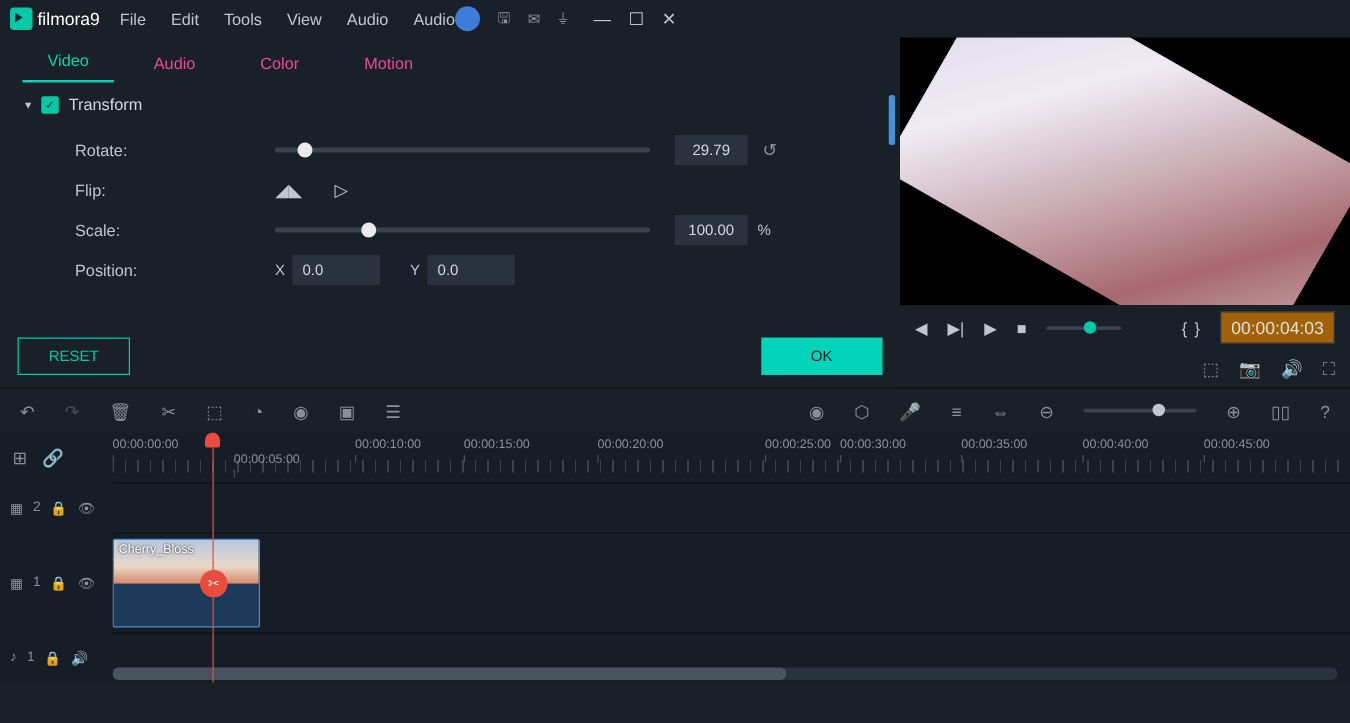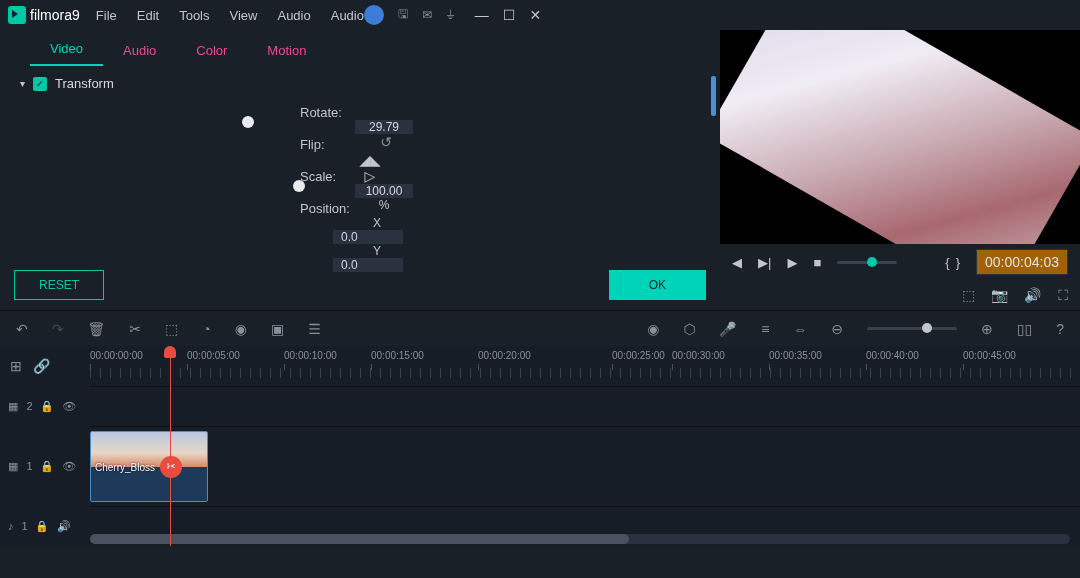--- a/index.html
+++ b/index.html
@@ -11,31 +11,31 @@
 .menu { display: flex; gap: 20px; }
 .menu-item { cursor: pointer; font-size: 13px; }
 .title-center { flex: 1; text-align: center; font-size: 13px; }
 .title-icons { display: flex; gap: 14px; align-items: center; }
 .title-icons span, .title-icons svg { cursor: pointer; color: #8a909a; }
 .win-controls { display: flex; gap: 14px; margin-left: 20px; font-size: 14px; }
 .avatar { width: 20px; height: 20px; border-radius: 50%; background: #3b7dd8; }
 
 .main-row { display: flex; height: 280px; }
 .panel-left { width: 720px; display: flex; flex-direction: column; }
-.tabs { display: flex; gap: 0; padding-left: 30px; height: 36px; align-items: flex-end; }
+.tabs { display: flex; gap: 12px; padding-left: 18px; height: 36px; align-items: flex-end; }
 .tab { padding: 8px 20px; cursor: pointer; font-size: 13px; color: #ec4899; }
 .tab.active { color: #00d4b8; border-bottom: 2px solid #00d4b8; }
 
 .props { padding: 10px 20px; flex: 1; position: relative; }
 .section-header { display: flex; align-items: center; gap: 8px; margin-bottom: 14px; }
 .chev { font-size: 10px; }
 .checkbox { width: 14px; height: 14px; background: #00c9a7; border-radius: 2px; display: flex; align-items: center; justify-content: center; color: #1a2028; font-size: 10px; }
 .section-title { font-size: 13px; color: #d4d8e0; text-align: right; }
 
-.prop-row { display: flex; align-items: center; height: 30px; margin-bottom: 2px; padding-left: 40px; flex-direction: column; }
+.prop-row { display: flex; align-items: center; height: 30px; margin-bottom: 2px; padding-left: 40px; }
 .prop-label { width: 160px; font-size: 13px; }
 .slider { position: relative; width: 300px; height: 4px; background: #3a4250; border-radius: 2px; margin-right: 12px; }
 .slider-thumb { position: absolute; width: 12px; height: 12px; background: #e8eaed; border-radius: 50%; top: -4px; transform: translateX(-50%); cursor: pointer; }
 .num-input { width: 58px; height: 24px; background: #2a3240; border: none; color: #d4d8e0; text-align: center; font-size: 12px; margin-left: 8px; }
 .reset-icon { margin-left: 12px; cursor: pointer; color: #8a909a; font-size: 14px; }
 .flip-btn { width: 22px; height: 22px; display: flex; align-items: center; justify-content: center; cursor: pointer; color: #c0c5ce; margin-right: 20px; font-size: 14px; }
 .pos-label { font-size: 12px; margin-right: 6px; }
 .pos-input { width: 70px; height: 24px; background: #2a3240; border: none; color: #d4d8e0; padding: 0 8px; font-size: 12px; margin-right: 24px; }
 .pct { margin-left: 8px; font-size: 12px; }
 .scroll-ind { position: absolute; right: 4px; top: 10px; width: 5px; height: 40px; background: #4a90d9; border-radius: 2px; }
@@ -73,21 +73,21 @@
 .minor-ticks { position: absolute; top: 22px; left: 0; right: 0; height: 10px; background: repeating-linear-gradient(90deg, #3a4250 0, #3a4250 1px, transparent 1px, transparent 10px); }
 .playhead { position: absolute; top: 0; bottom: 0; width: 1px; background: #e74c3c; z-index: 10; }
 .playhead::before { content: ''; position: absolute; left: -6px; top: 0; width: 12px; height: 12px; background: #e74c3c; border-radius: 50% 50% 2px 2px; }
 .track-label { height: 40px; display: flex; align-items: center; gap: 8px; padding: 0 8px; font-size: 11px; color: #8a909a; }
 .track-label.tall { height: 80px; }
 .track-lane { position: relative; height: 40px; border-top: 1px solid #0d1117; }
 .track-lane.tall { height: 80px; }
 .clip { position: absolute; top: 4px; bottom: 4px; border: 1px solid #4a8fc7; background: #2a4860; border-radius: 2px; overflow: hidden; }
 .clip-thumb { position: absolute; inset: 0; height: 50%; background: linear-gradient(180deg, #b8c8e0 0%, #e8d8c8 60%, #d88868 100%); }
 .clip-audio { position: absolute; left: 0; right: 0; bottom: 0; height: 50%; background: #1e3a5a; }
-.clip-label { position: absolute; top: 2px; left: 4px; font-size: 10px; color: #fff; text-shadow: 0 0 2px #000; margin-top: 28px; }
+.clip-label { position: absolute; top: 2px; left: 4px; font-size: 10px; color: #fff; text-shadow: 0 0 2px #000; }
 .clip-marker { position: absolute; width: 22px; height: 22px; background: #e74c3c; border-radius: 50%; display: flex; align-items: center; justify-content: center; color: #fff; font-size: 11px; top: 50%; transform: translate(-50%,-50%); }
 .tl-scroll { position: absolute; bottom: 2px; left: 0; right: 10px; height: 10px; background: #2a3240; border-radius: 5px; }
 .tl-scroll-thumb { position: absolute; left: 0; width: 55%; height: 100%; background: #4a5260; border-radius: 5px; cursor: pointer; }
 </style>
 </head>
 <body>
 
 <div class="titlebar">
   <div class="logo">
     <div class="logo-icon"></div>
@@ -247,21 +247,21 @@
       <span>♪</span>
         <span>1</span>
       <span>🔒</span>
       <span>🔊</span>
     </div>
   </div>
   <div class="tl-right">
     <div class="ruler" id="ruler">
       <div class="minor-ticks"></div>
     <div class="ruler-tick" style="left: 0px; text-align: center;">00:00:00:00</div>
-        <div class="ruler-tick" style="left: 97px;">00:00:05:00</div>
+        <div class="ruler-tick" style="left: 97px; margin-top: 12px;">00:00:05:00</div>
         <div class="ruler-tick" style="left: 194px;">00:00:10:00</div>
         <div class="ruler-tick" style="left: 281px;">00:00:15:00</div>
         <div class="ruler-tick" style="left: 388px;">00:00:20:00</div>
         <div class="ruler-tick" style="left: 485px; margin-left: 37px;">00:00:25:00</div>
         <div class="ruler-tick" style="left: 582px;">00:00:30:00</div>
         <div class="ruler-tick" style="left: 679px;">00:00:35:00</div>
         <div class="ruler-tick" style="left: 776px;">00:00:40:00</div>
         <div class="ruler-tick" style="left: 873px;">00:00:45:00</div>
       </div>
     <div class="playhead" id="playhead" style="left: 80px;"></div>

